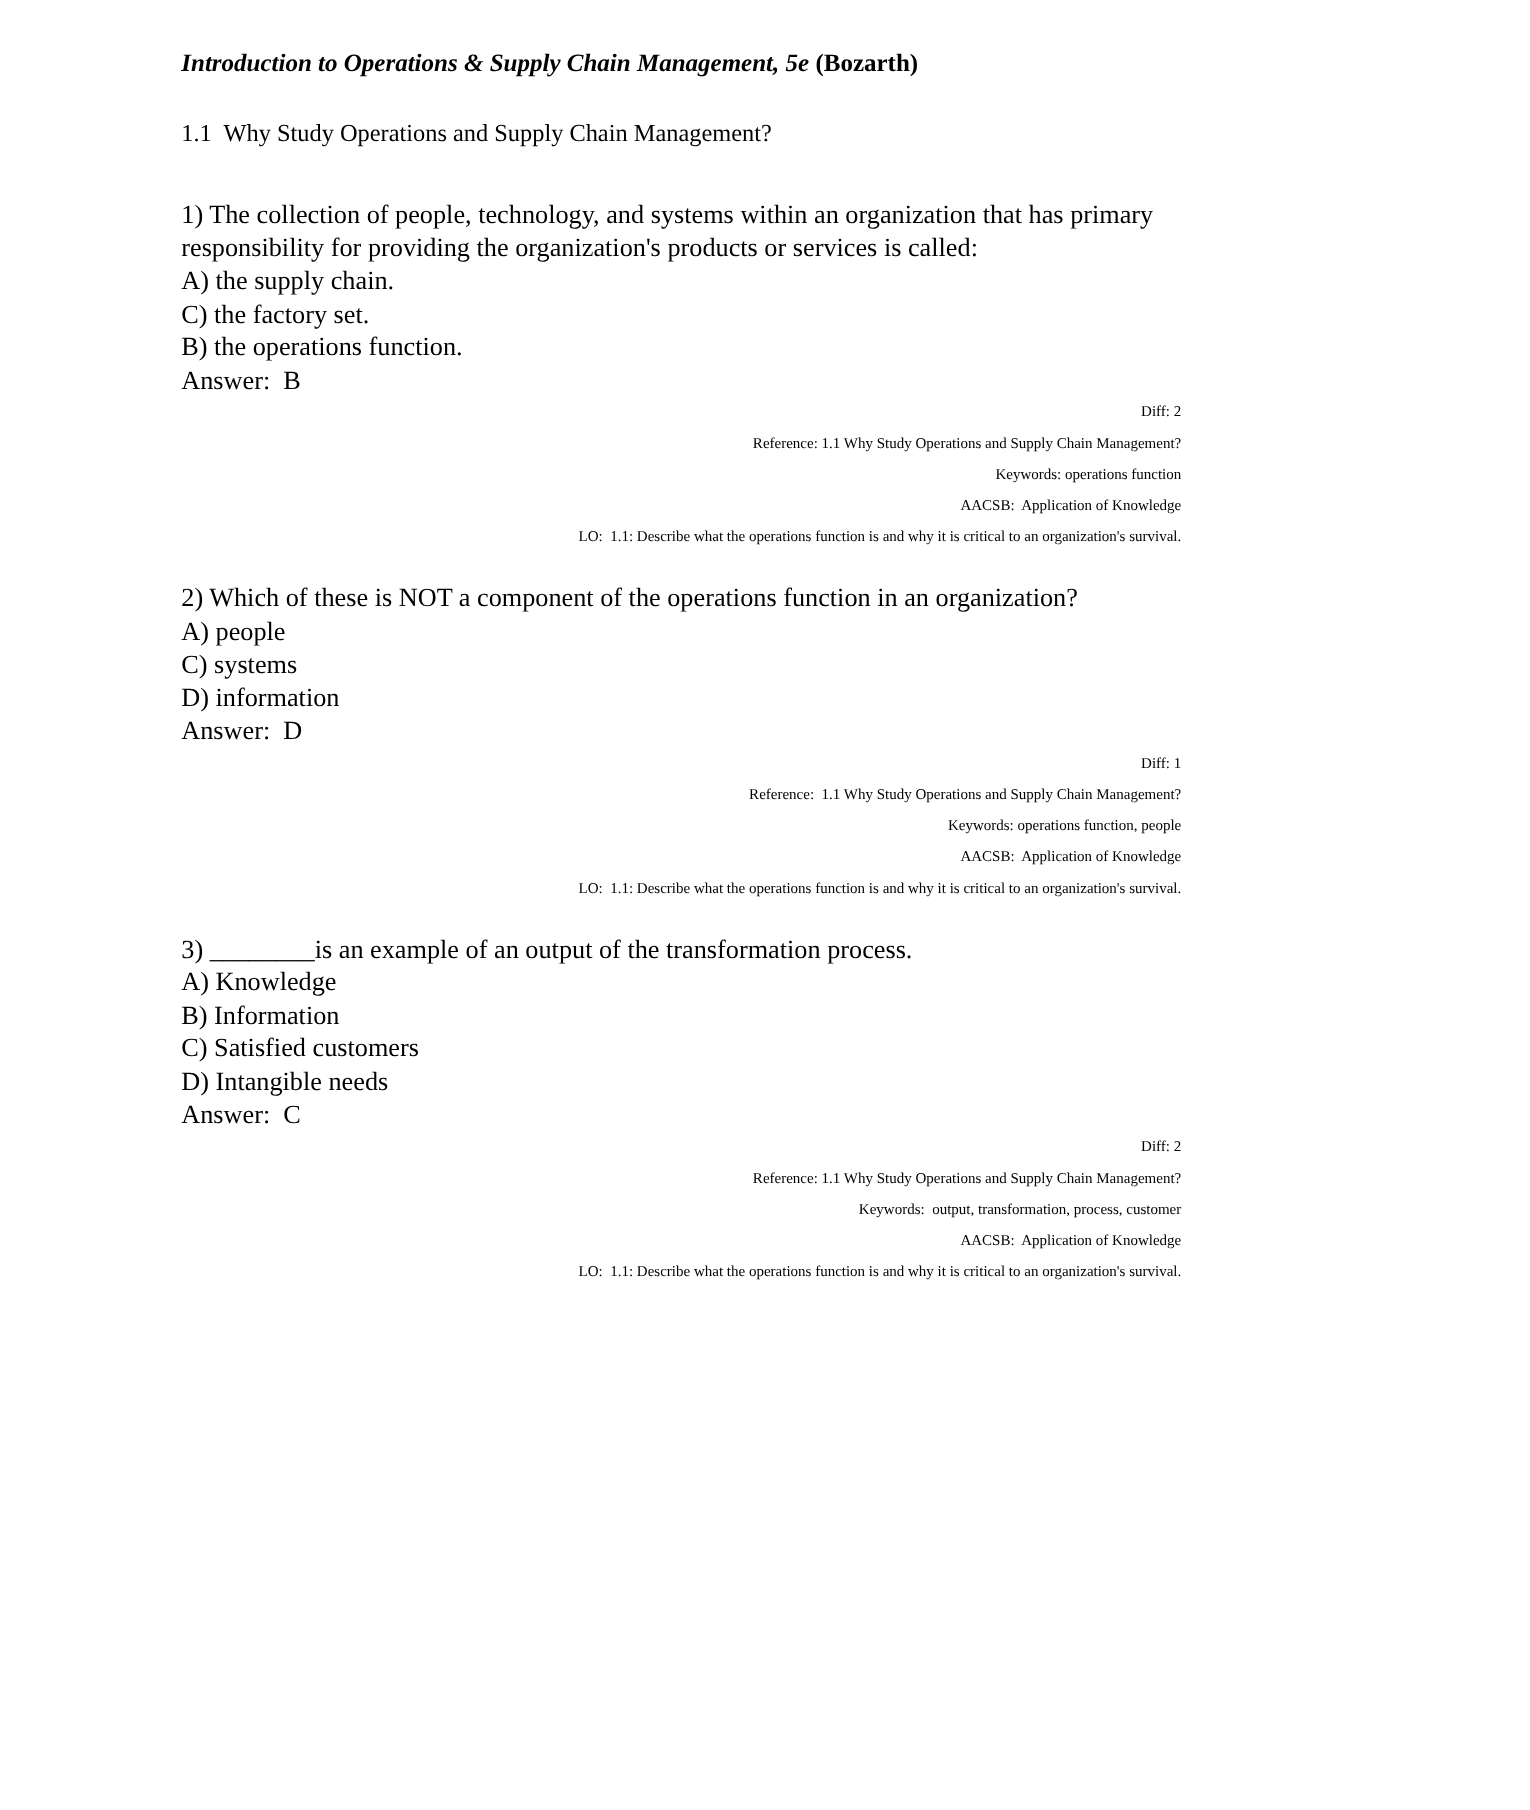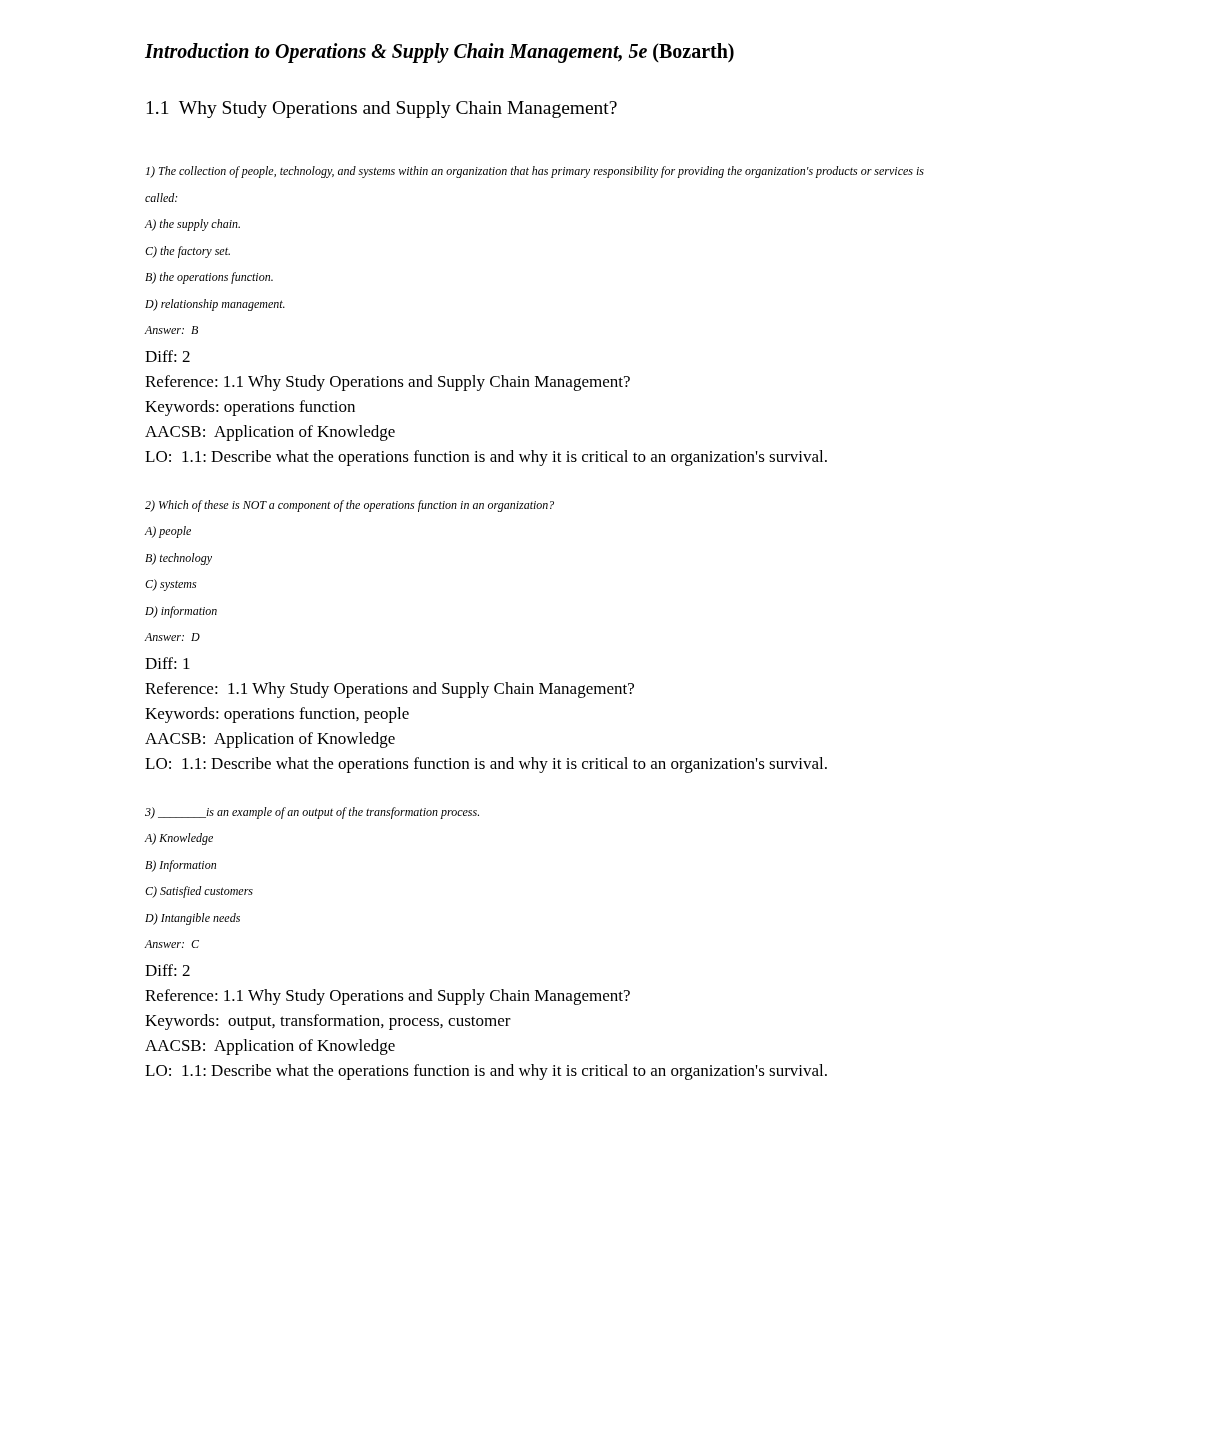--- a/index.html
+++ b/index.html
@@ -30,58 +30,56 @@
   .section-title {
     font-size: 19.5px;
     font-weight: normal;
     line-height: 28px;
     margin: 28px 0 0 0;
     white-space: pre-wrap;
   }
   .question { width: 800px; margin-top: 23px; }
   .question.first { margin-top: 36px; }
   .stem, .line {
-    font-size: 12px;
+    font-size: 21px;
     line-height: 26.5px;
-    font-style: italic;
   }
   .meta {
-    font-size: 17px;
+    font-size: 12px;
     line-height: 25px;
+    text-align: right;
   }
 </style>
 </head>
 <body>
 
 <div class="page">
 
   <header>
     <p class="title-line"><span class="book-title">Introduction to Operations &amp; Supply Chain Management, 5e</span><span class="book-author"> (Bozarth)</span></p>
   </header>
 
   <p class="section-title">1.1  Why Study Operations and Supply Chain Management?</p>
 
   <section class="question first">
     <p class="stem">1) The collection of people, technology, and systems within an organization that has primary responsibility for providing the organization's products or services is called:</p>
     <p class="line">A) the supply chain.</p>
     <p class="line">C) the factory set.</p>
     <p class="line">B) the operations function.</p>
-    <p class="line">D) relationship management.</p>
     <p class="line">Answer:  B</p>
     <p class="meta">Diff: 2</p>
     <p class="meta">Reference: 1.1 Why Study Operations and Supply Chain Management?</p>
     <p class="meta">Keywords: operations function</p>
     <p class="meta">AACSB:  Application of Knowledge</p>
     <p class="meta">LO:  1.1: Describe what the operations function is and why it is critical to an organization's survival.</p>
   </section>
 
   <section class="question">
     <p class="stem">2) Which of these is NOT a component of the operations function in an organization?</p>
     <p class="line">A) people</p>
-    <p class="line">B) technology</p>
     <p class="line">C) systems</p>
     <p class="line">D) information</p>
     <p class="line">Answer:  D</p>
     <p class="meta">Diff: 1</p>
     <p class="meta">Reference:  1.1 Why Study Operations and Supply Chain Management?</p>
     <p class="meta">Keywords: operations function, people</p>
     <p class="meta">AACSB:  Application of Knowledge</p>
     <p class="meta">LO:  1.1: Describe what the operations function is and why it is critical to an organization's survival.</p>
   </section>
 

